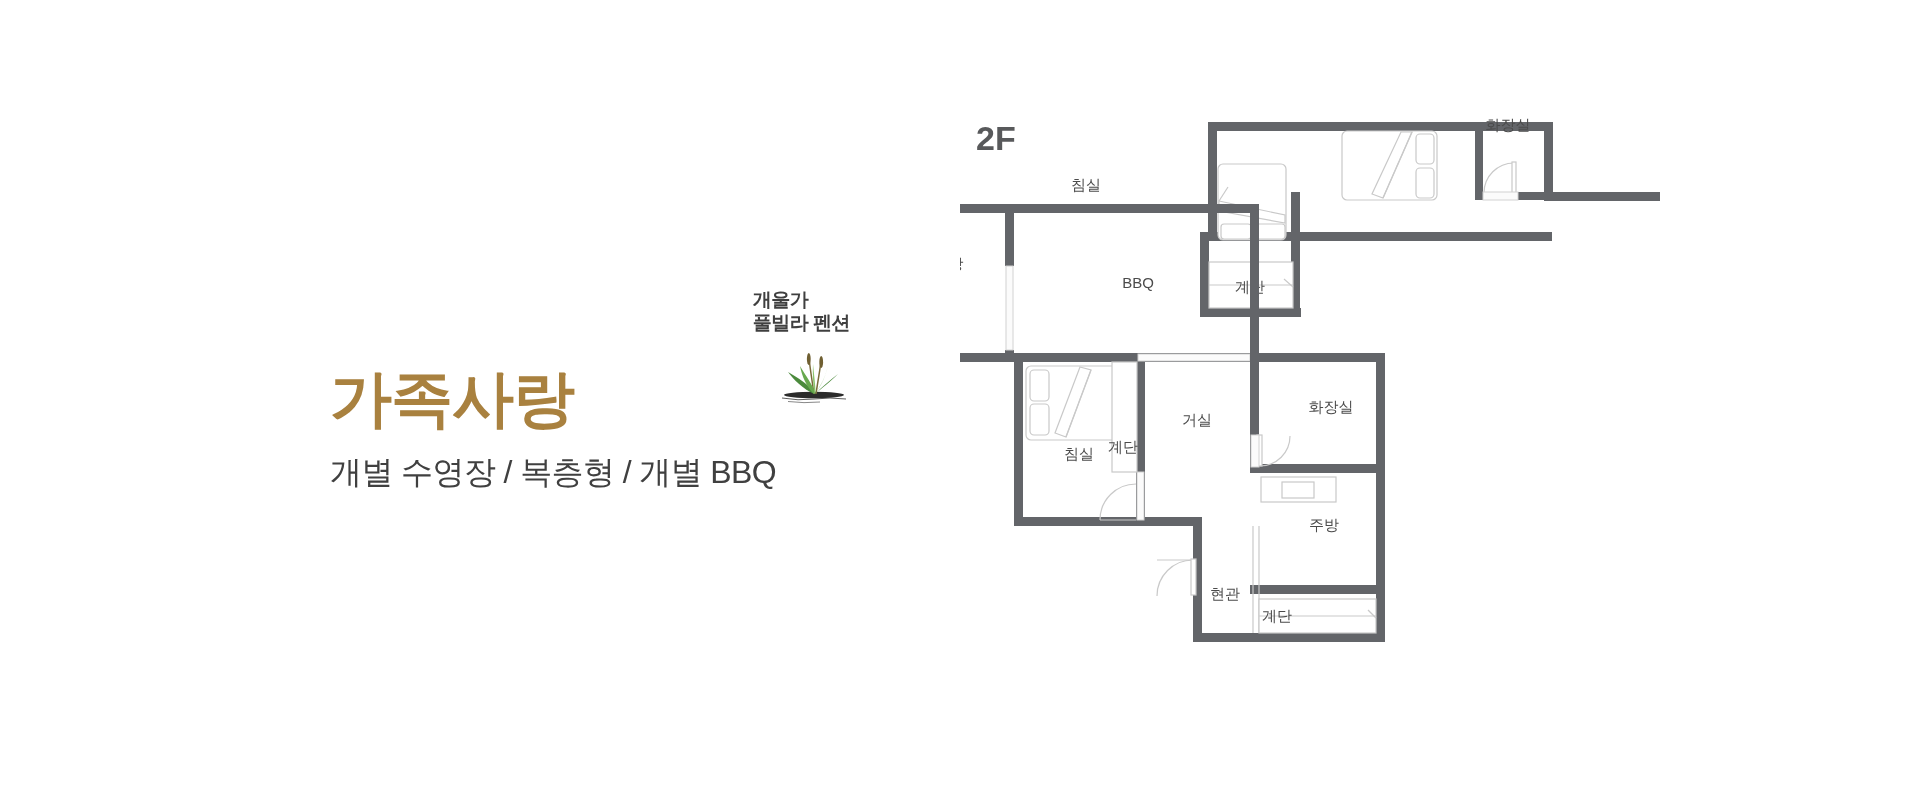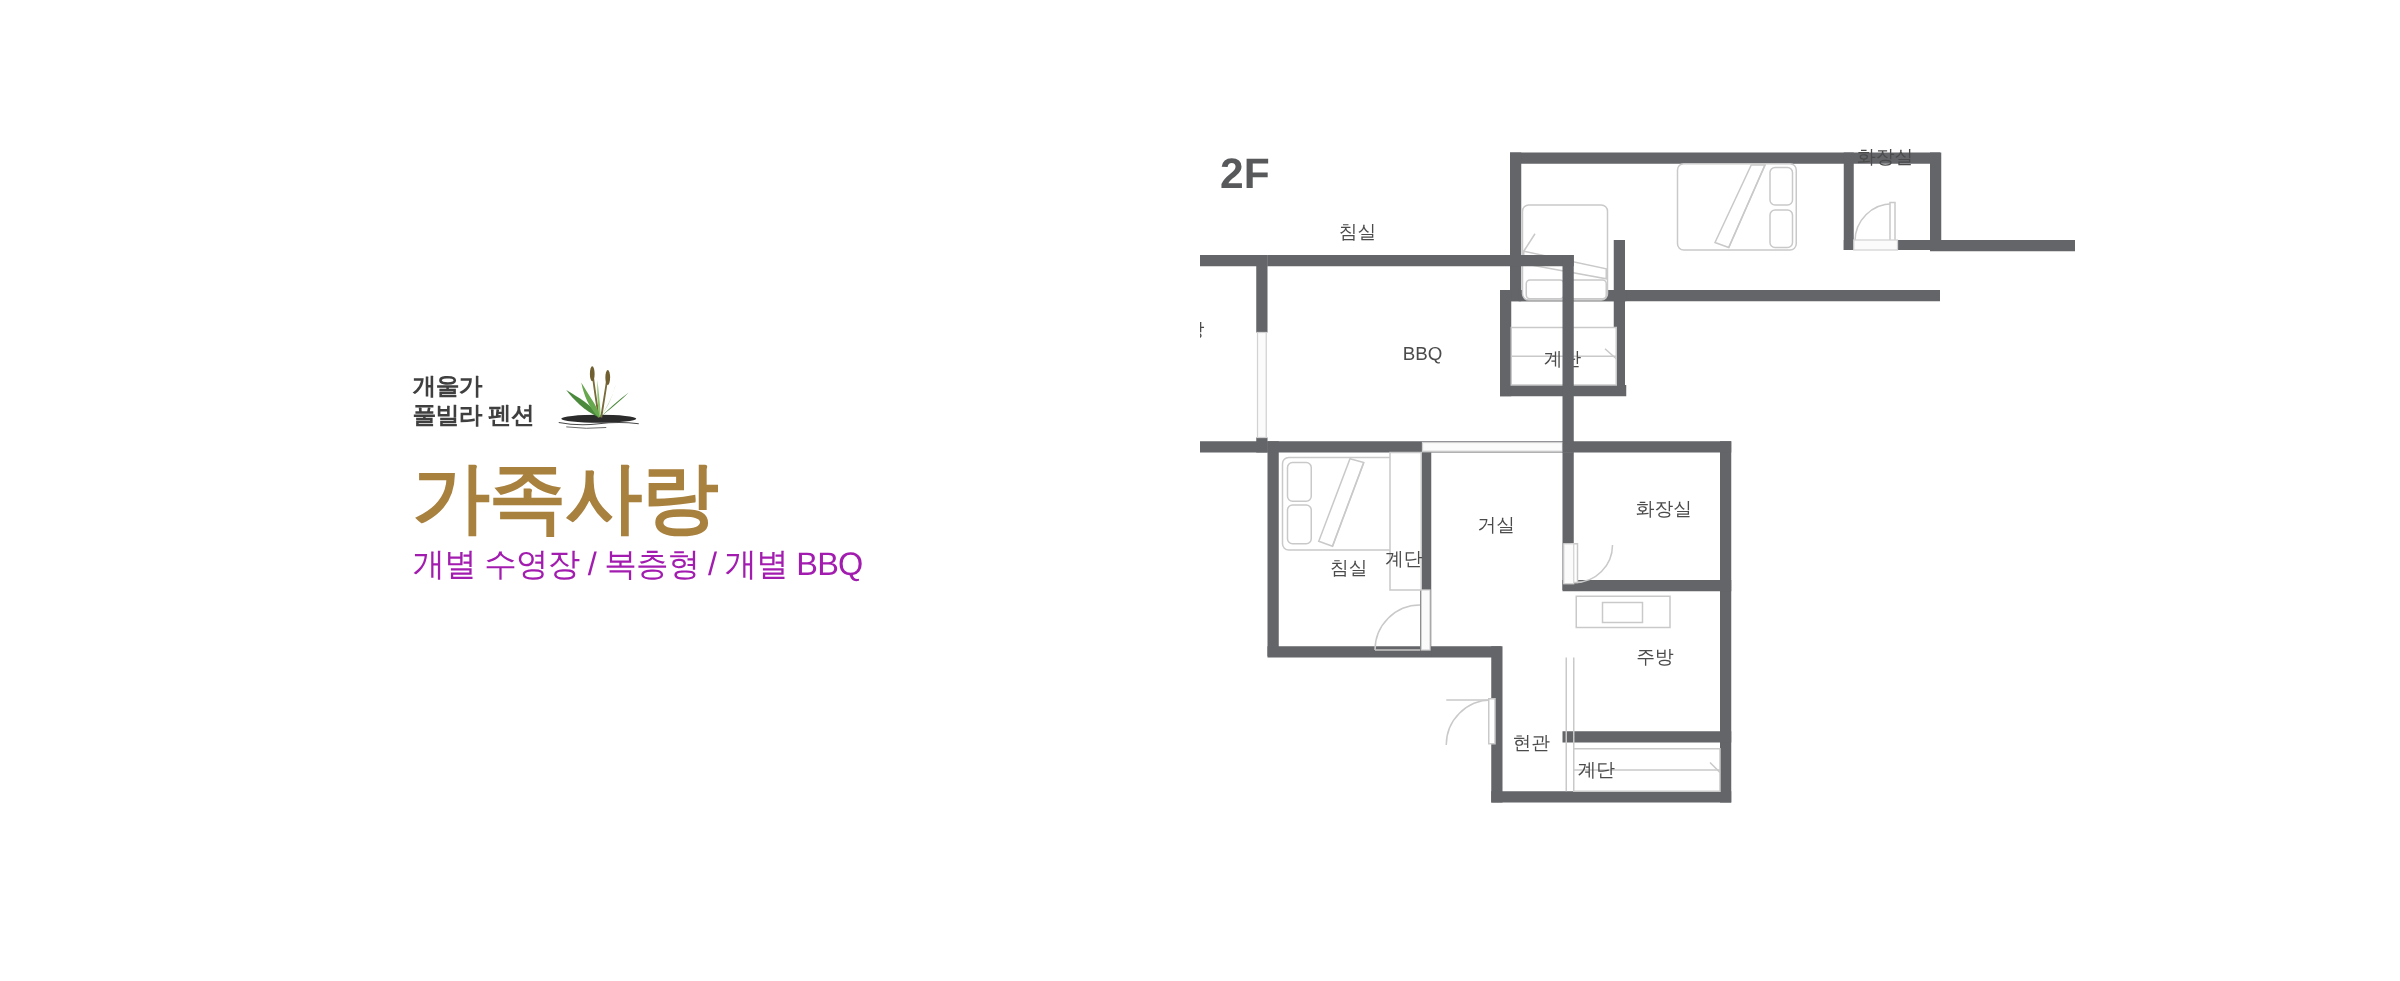--- a/index.html
+++ b/index.html
@@ -26,20 +26,21 @@
     position: absolute;
     left: 330px;
     top: 288px;
     width: 520px;
   }
   .brand-row {
     display: flex;
     align-items: flex-end;
     gap: 16px;
     height: 56px;
+    flex-direction: column;
   }
   .brand-lines {
     display: flex;
     flex-direction: column;
     justify-content: flex-end;
     line-height: 1.22;
   }
   .brand-line {
     font-family: "Liberation Sans", sans-serif;
     font-size: 19px;
@@ -59,25 +60,25 @@
     margin-top: 22px;
     font-family: "Liberation Sans", sans-serif;
     font-size: 62px;
     font-weight: 700;
     color: #a9813f;
     letter-spacing: -1px;
     line-height: 1.05;
     white-space: nowrap;
   }
   .sub-title {
-    margin-top: 3px;
-    font-family: "Liberation Sans", sans-serif;
-    font-size: 26px;
+    margin-top: 20px;
+    font-family: "Liberation Sans", sans-serif;
+    font-size: 32px;
     font-weight: 400;
-    color: #a21caf;
+    color: #404040;
     letter-spacing: -0.6px;
     white-space: nowrap;
   }
 
   
   .plan-block {
     position: absolute;
     left: 960px;
     top: 80px;
     width: 700px;

